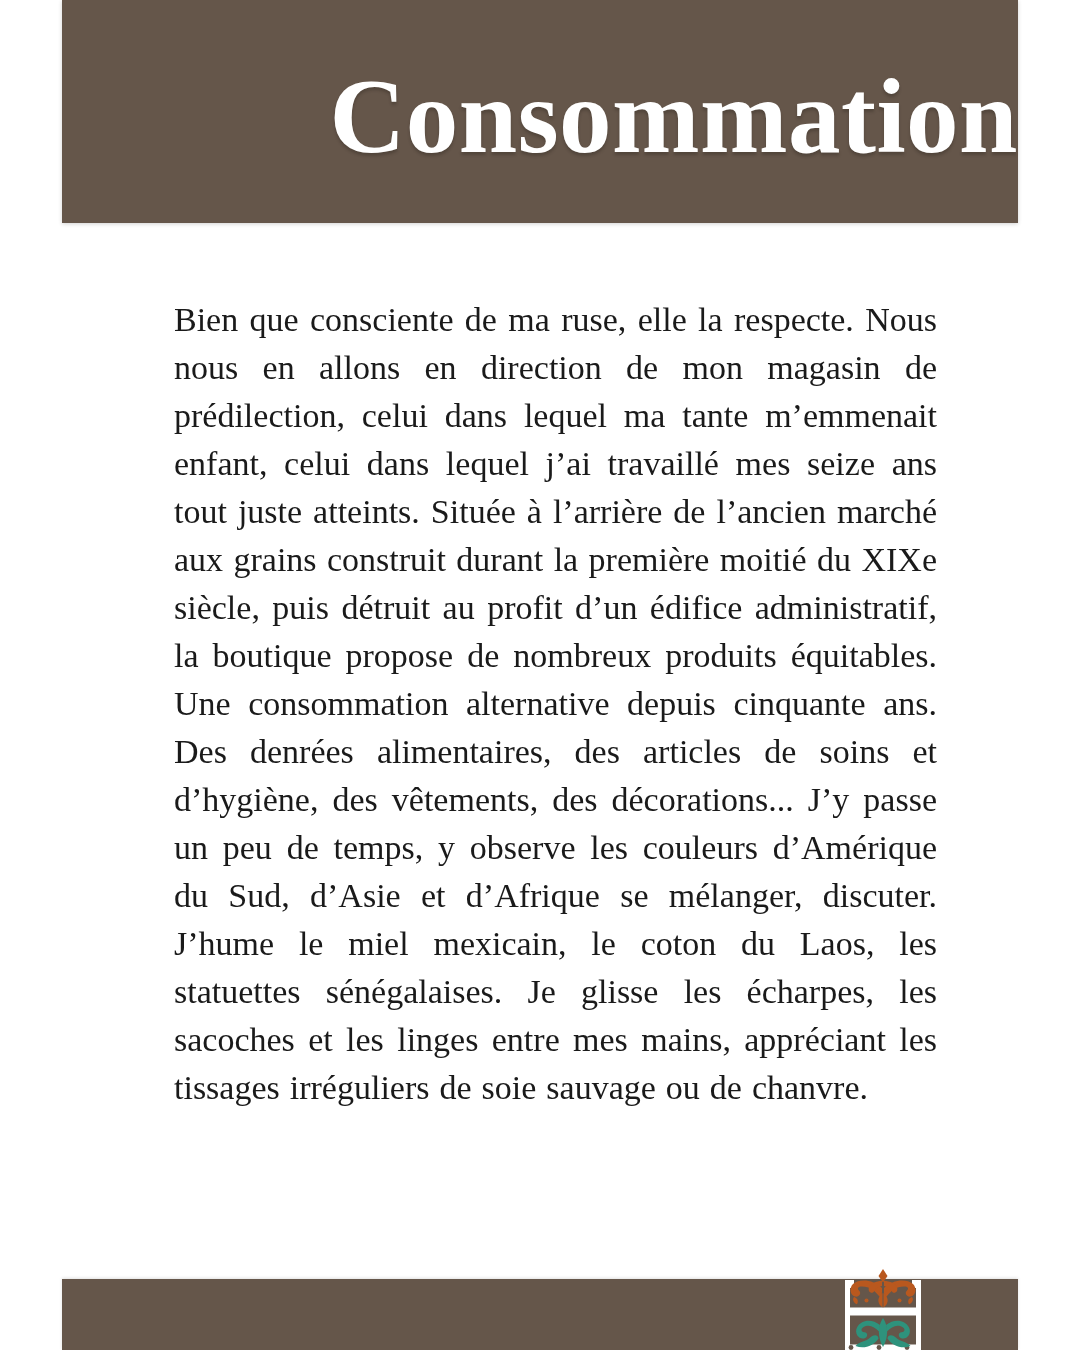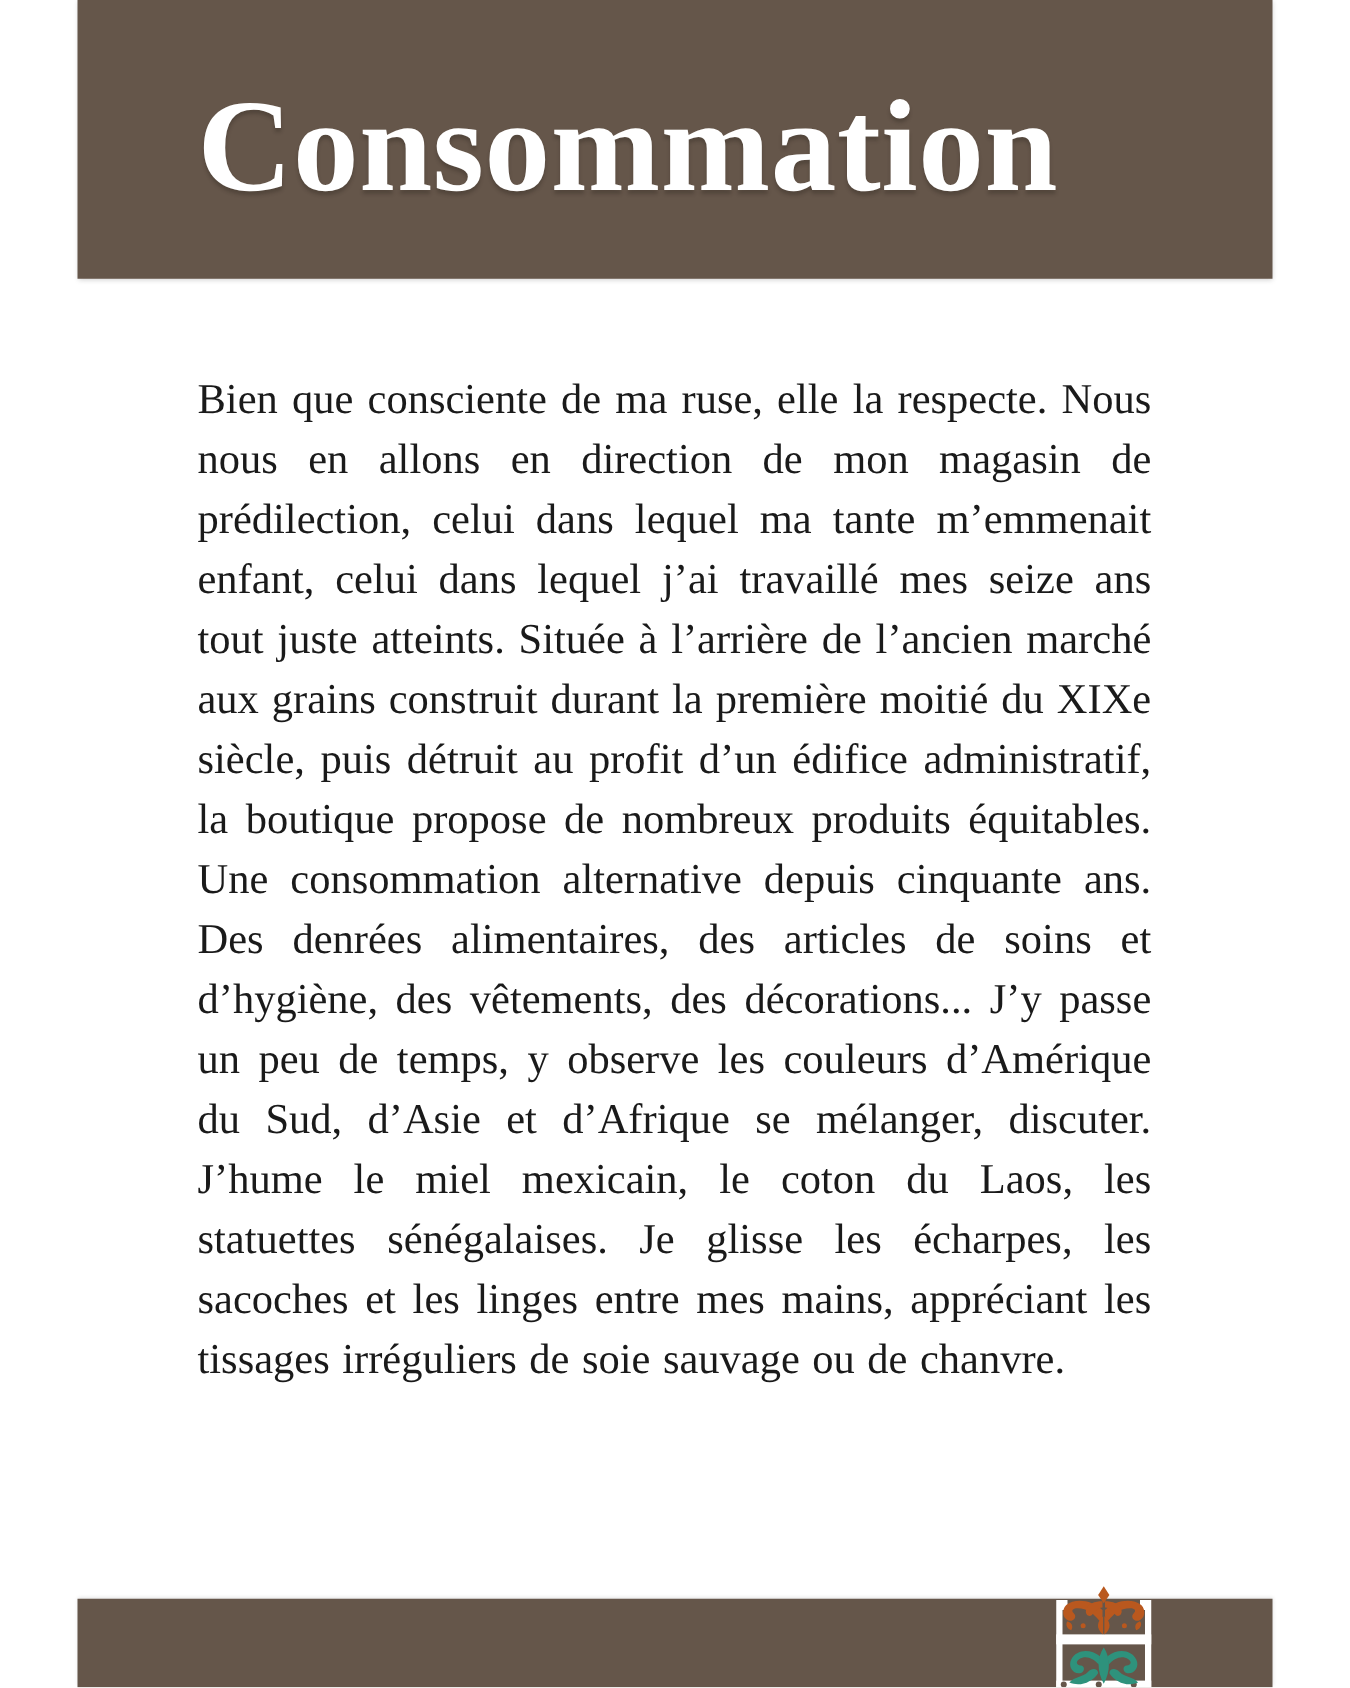--- a/index.html
+++ b/index.html
@@ -13,38 +13,39 @@
     font-family: "Liberation Serif", "DejaVu Serif", serif;
   }
 
   .header-band {
     position: absolute;
     left: 62px;
     top: 0;
     width: 956px;
     height: 223px;
     box-shadow: 0 1px 4px rgba(0,0,0,0.18);
+    text-align: right;
   }
 
   .page-title {
     margin: 0;
     padding-left: 96px;
     padding-top: 5px;
     font-size: 105px;
     font-weight: bold;
     line-height: 223px;
     color: #ffffff;
     letter-spacing: 0.5px;
     white-space: nowrap;
     text-shadow: 0 3px 3px rgba(40,32,26,0.30);
   }
 
   .body-text {
     position: absolute;
-    left: 158px;
+    left: 174px;
     top: 296px;
     width: 763px;
     margin: 0;
     font-size: 34px;
     line-height: 48px;
     text-align: justify;
     color: #1a1a1a;
     word-spacing: 1.5px;
   }
 

